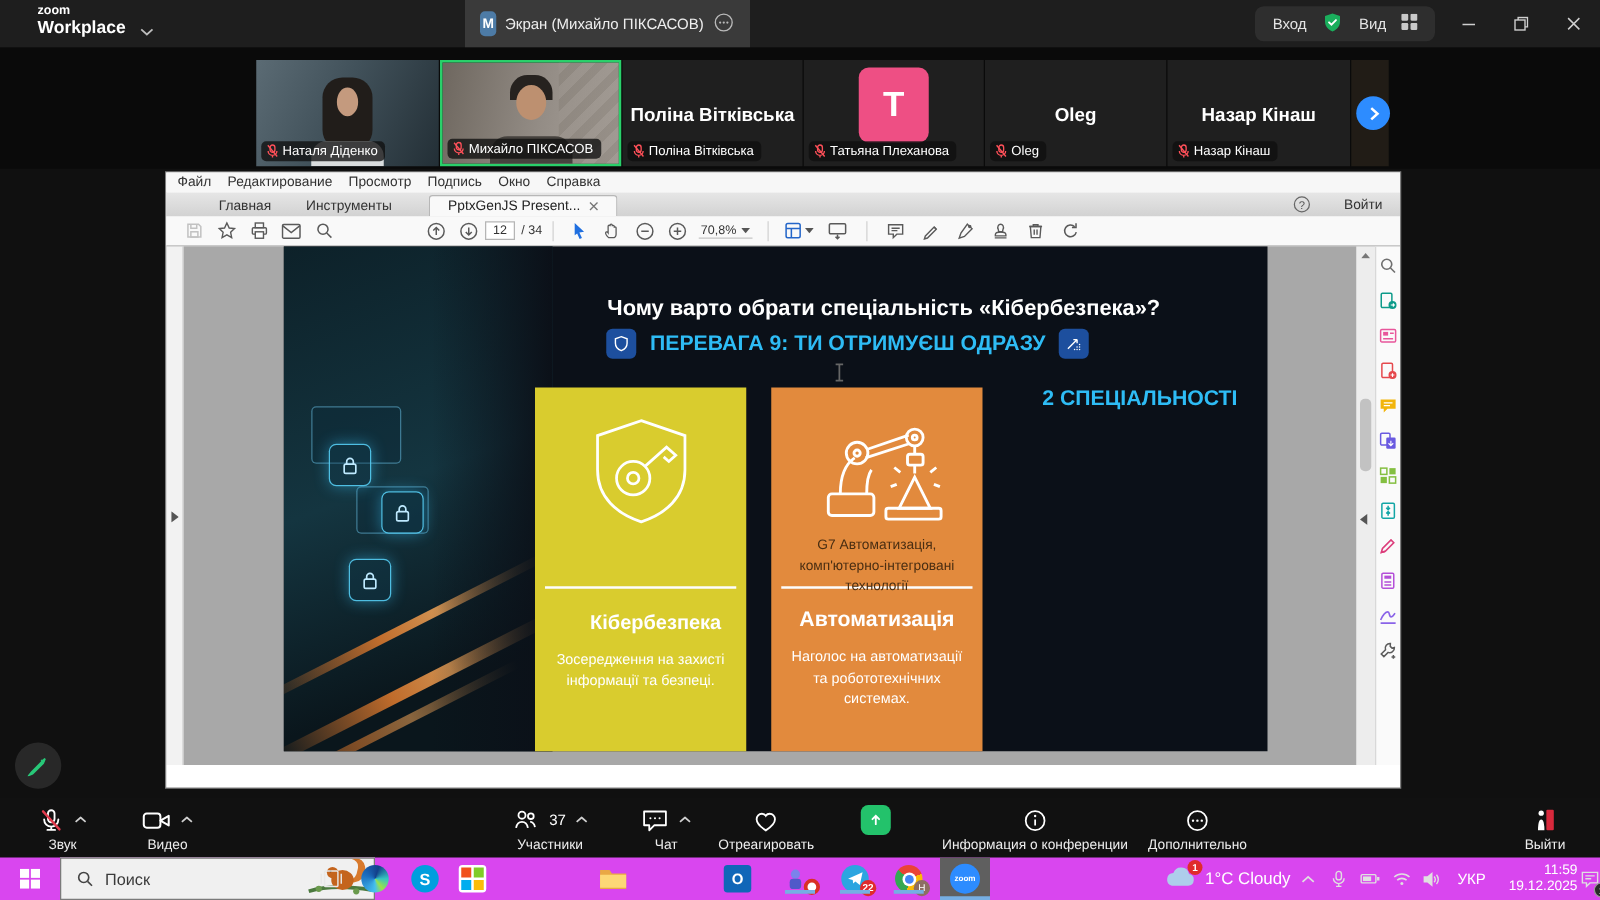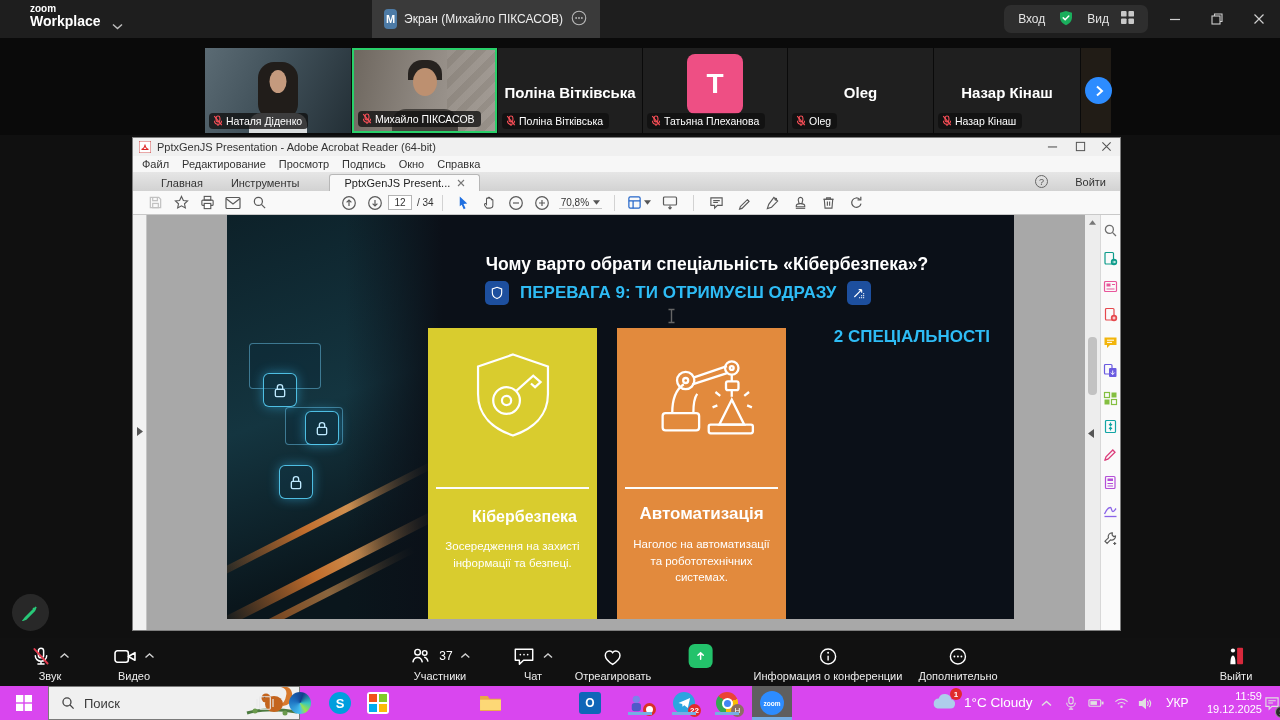--- a/index.html
+++ b/index.html
@@ -33,21 +33,21 @@
   .v2 .pattern { position:absolute; right:0; top:0; bottom:0; width:48px; background:repeating-linear-gradient(135deg,#9a938c 0 7px,#878078 7px 14px); opacity:.55; }
   .v2 .hair { position:absolute; left:50%; top:10px; transform:translateX(-50%); width:34px; height:20px; border-radius:14px 14px 0 0; background:#26221f; }
   .v2 .face { position:absolute; left:50%; top:18px; transform:translateX(-50%); width:24px; height:28px; border-radius:50%; background:#bd9070; }
   .v2 .shirt { position:absolute; left:50%; bottom:0; transform:translateX(-50%); width:66px; height:22px; border-radius:14px 14px 0 0; background:#46423e; }
   .nextbtn { position:absolute; left:1085px; top:77px; width:27px; height:27px; border-radius:50%; background:#2d8cff; display:flex; align-items:center; justify-content:center; z-index:4; }
 
   
   .acw { position:absolute; left:133px; top:138px; width:987px; height:492px; background:#fff; box-shadow:0 0 0 1px #7e7e7e; }
   .ac-title { position:relative; height:18px; background:#f0f0f0; display:flex; align-items:center; gap:6px; padding-left:6px; font-size:11px; color:#333; }
   .ac-menu { height:16px; background:#f7f7f7; display:flex; align-items:center; gap:13px; padding-left:9px; font-size:11px; color:#333; }
-  .ac-tabs { position:relative; height:19px; background:linear-gradient(#e6e6e6,#d2d2d2); display:flex; align-items:flex-end; padding-left:14px; font-size:11px; color:#333; }
+  .ac-tabs { position:relative; height:19px; background:linear-gradient(#e6e6e6,#d2d2d2); display:flex; align-items:flex-end; padding-left:28px; font-size:11px; color:#333; }
   .ac-tab { height:17px; display:flex; align-items:center; justify-content:center; padding:0 14px; }
   .ac-tab.active { background:#f9f9f9; border:1px solid #b7b7b7; border-bottom:none; border-radius:3px 3px 0 0; gap:7px; color:#222; }
   .ac-toolbar { height:24px; background:#f9f9f9; border-bottom:1px solid #c9c9c9; display:flex; align-items:center; padding-left:9px; }
   .ti { width:26px; display:flex; align-items:center; justify-content:center; }
   .tsep { width:1px; height:16px; background:#d2d2d2; margin:0 8px; }
   .pgbox { width:24px; height:15px; border:1px solid #b5b5b5; background:#fff; font-size:10px; color:#333; display:flex; align-items:center; justify-content:center; }
   .docarea { position:relative; height:415px; background:#a8a8a8; overflow:hidden; }
   .panelstrip { position:absolute; left:0; top:0; bottom:0; width:14px; background:#f2f2f2; border-right:1px solid #c5c5c5; }
   .scrollbar { position:absolute; left:952px; top:0; bottom:0; width:15px; background:#ededed; }
   .thumb { position:absolute; left:3px; top:122px; width:9px; height:58px; background:#c2c2c2; border-radius:4px; }
@@ -223,36 +223,20 @@
     </div>
     <div class="tile" style="left:1081px;width:30px;background:#211c16;"></div>
   </section>
   <div class="nextbtn">
       <svg width="12" height="12" viewBox="0 0 12 12" fill="none" stroke="#fff" stroke-width="2">
         <path d="M4 1.5 9 6 4 10.5"></path>
       </svg>
     </div>
 
   <div class="acw">
-    <div class="ac-title">
-      <svg width="12" height="12" viewBox="0 0 14 14">
-          <rect width="14" height="14" rx="2" fill="#fff" stroke="#c33" stroke-width="1"></rect>
-          <path d="M3 10c2-1 4-4 4-6 0 2 2 5 4 6-2 0-6 0-8 0z" fill="none" stroke="#d22" stroke-width="1.2"></path>
-        </svg>
-      <span>PptxGenJS Presentation - Adobe Acrobat Reader (64-bit)</span>
-      <span class="abs" style="right:62px;top:3px;"><svg width="11" height="11" viewBox="0 0 12 12" stroke="#555" stroke-width="1.2">
-            <path d="M1 6.5h10"></path>
-          </svg></span>
-      <span class="abs" style="right:34px;top:3px;"><svg width="11" height="11" viewBox="0 0 12 12" fill="none" stroke="#555" stroke-width="1.1">
-            <rect x="1.5" y="1.5" width="9" height="9"></rect>
-          </svg></span>
-      <span class="abs" style="right:8px;top:3px;"><svg width="11" height="11" viewBox="0 0 12 12" stroke="#555" stroke-width="1.2">
-            <path d="M1.5 1.5l9 9M10.5 1.5l-9 9"></path>
-          </svg></span>
-    </div>
     <nav class="ac-menu">
       <span>Файл</span>
       <span>Редактирование</span>
       <span>Просмотр</span>
       <span>Подпись</span>
       <span>Окно</span>
       <span>Справка</span>
     </nav>
     <div class="ac-tabs">
       <div class="ac-tab">Главная</div>
@@ -479,20 +463,25 @@
             <path d="M46 35 81 23M45 42 82 30"></path>
             <circle cx="86" cy="25" r="7"></circle>
               <circle cx="86" cy="25" r="2"></circle>
             <path d="M86 32v7"></path>
               <rect x="80" y="39" width="13" height="9" rx="2"></rect>
             <path d="M86 48v7"></path>
             <path d="M74 54l-5-4M99 54l5-4M71 64l-5 2M102 64l5 2"></path>
             <path d="M86 58 73 84h26z"></path>
             <rect x="62" y="84" width="46" height="9" rx="2"></rect>
           </svg>
+          <div class="code" style="top:118px;color:#4a2e12;">
+            <div>G7 Автоматизація,</div>
+            <div>комп'ютерно-інтегровані</div>
+            <div>технології</div>
+          </div>
           <div class="divider"></div>
           <div class="ctitle" style="top:176px;font-size:17px;">Автоматизація</div>
           <div class="cdesc" style="top:208px;">Наголос на автоматизації та робототехнічних системах.</div>
         </div>
       </div>
 
       <div class="scrollbar">
         <svg class="abs" style="left:4px;top:5px;" width="7" height="5" viewBox="0 0 8 5" fill="#777">
             <path d="M4 0l4 5H0z"></path>
           </svg>

